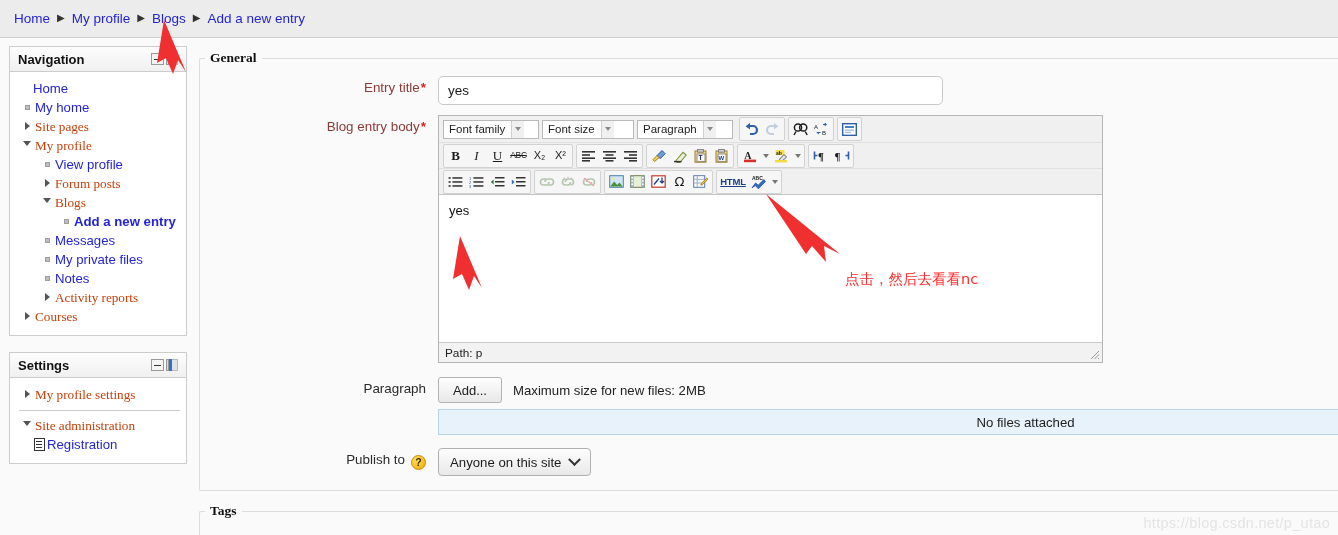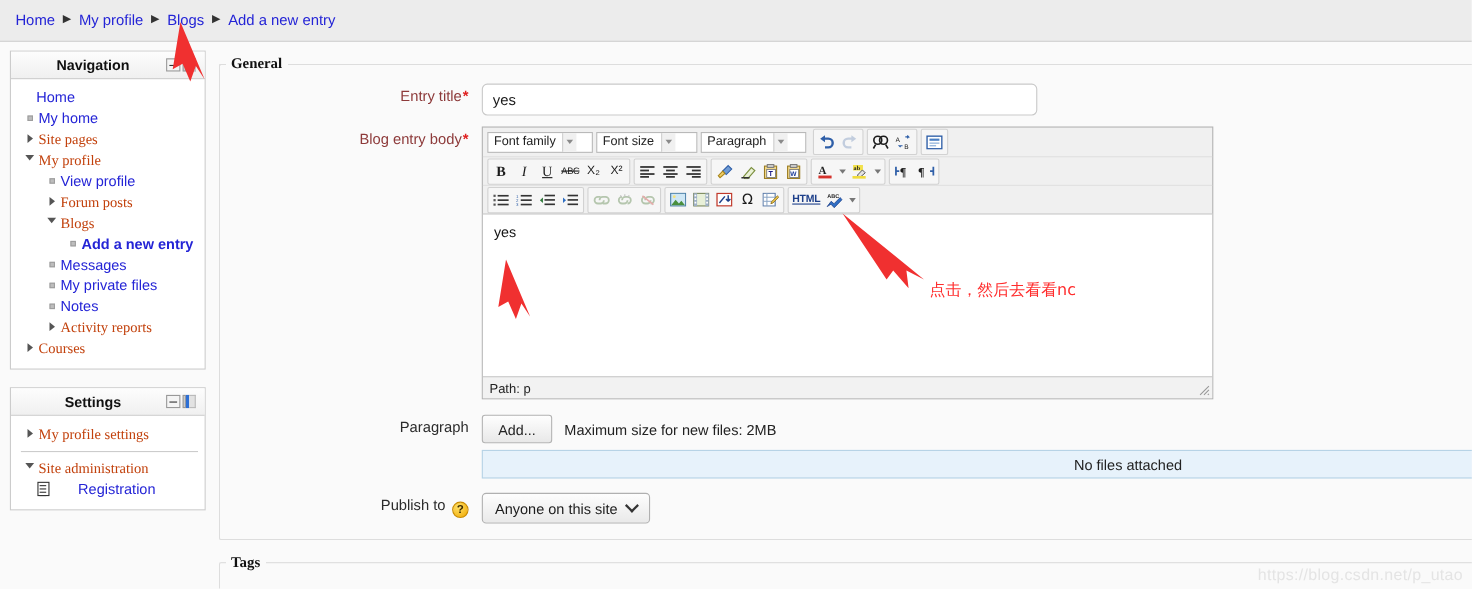--- a/index.html
+++ b/index.html
@@ -32,21 +32,20 @@
 
   
   #page { display:flex; align-items:flex-start; }
 
   
   #sidebar { width:187px; flex:0 0 187px; padding:8px 0 0 9px; }
   .block {
     border:1px solid #ccc;
     background:#fff;
     margin-bottom:16px;
-    text-align:center;
   }
   .block-header {
     background:linear-gradient(#fdfdfd,#f0f0f0);
     border-bottom:1px solid #ccc;
     height:25px;
     display:flex; align-items:center;
     padding:0 6px 0 8px;
     font-weight:bold; font-size:13px; color:#111;
   }
   .block-header .title { flex:1; }
@@ -392,21 +391,21 @@
         <div class="settings-sep"></div>
 
         <div class="nav-item lvl1">
           <span class="marker">
               <span class="tri-open"></span>
             </span>
           <span class="plain">Site administration</span>
         </div>
 
 
-        <div class="nav-item lvl2" style="padding-left:14px;gap:24px;">
+        <div class="nav-item lvl2" style="padding-left:14px;">
           <span class="doc-icon">
               <span class="doc-glyph"></span>
             </span>
           <a href="#">Registration</a>
         </div>
 
       </div>
     </div>
   </div>
 
@@ -772,15 +771,15 @@
 </svg>
 
 <svg class="anno" style="left:448px; top:232px; width:70px; height:70px;" viewBox="0 0 70 70">
   <path d="M12 4 L34 56 L26 44 L21 58 L14 42 L5 47 Z" fill="#f03030"></path>
 </svg>
 
 <svg class="anno" style="left:760px; top:188px; width:100px; height:90px;" viewBox="0 0 100 90">
   <path d="M6 6 L80 66 L64 58 L66 74 L52 58 L46 66 Z" fill="#f03030"></path>
 </svg>
 
-<div class="anno-text" style="left:845px; top:254px;">点击，然后去看看nc</div>
+<div class="anno-text" style="left:845px; top:270px;">点击，然后去看看nc</div>
 
 <div class="watermark">https://blog.csdn.net/p_utao</div>
 
 </body></html>

